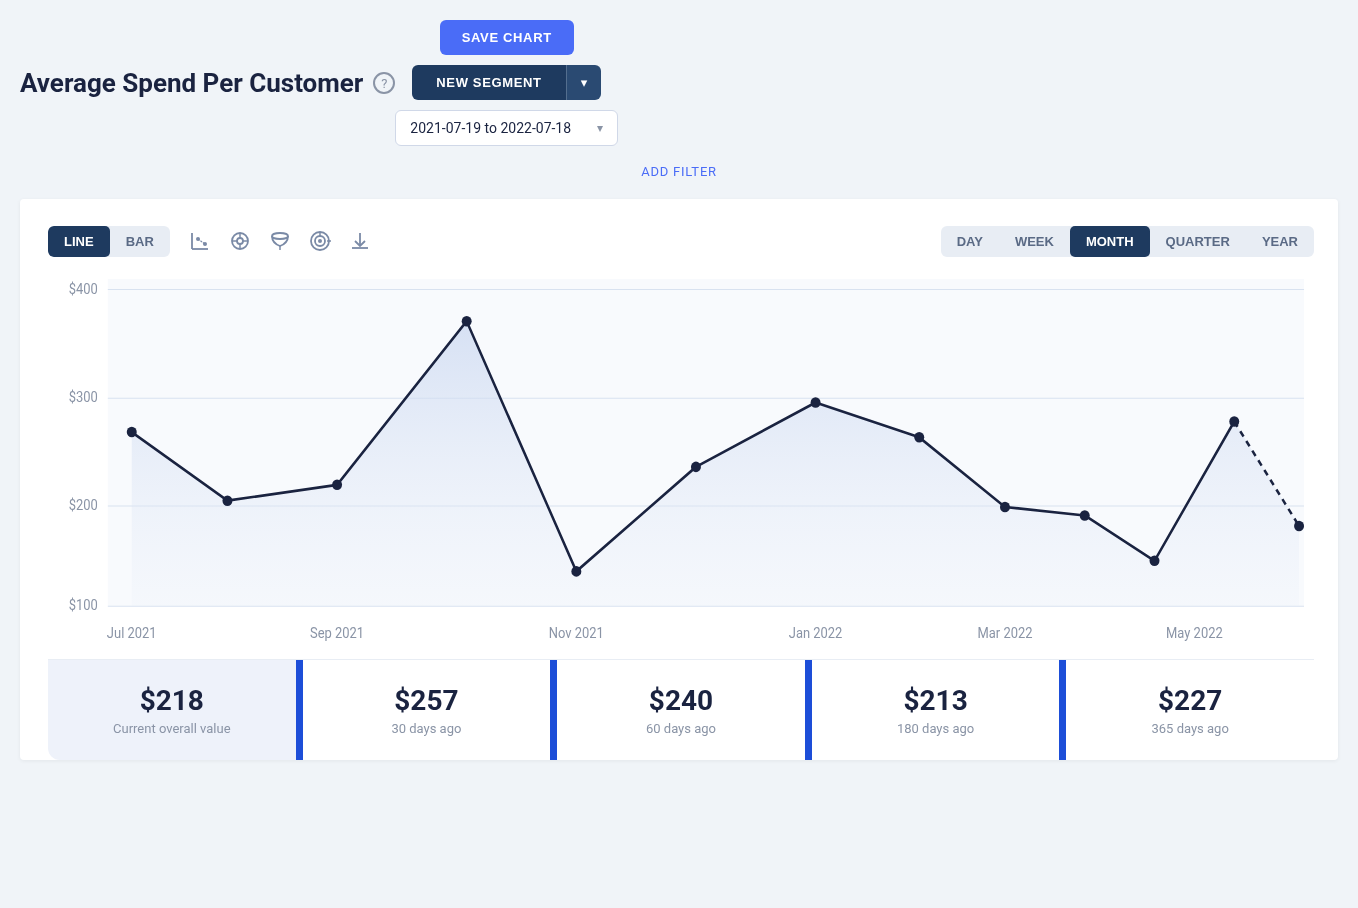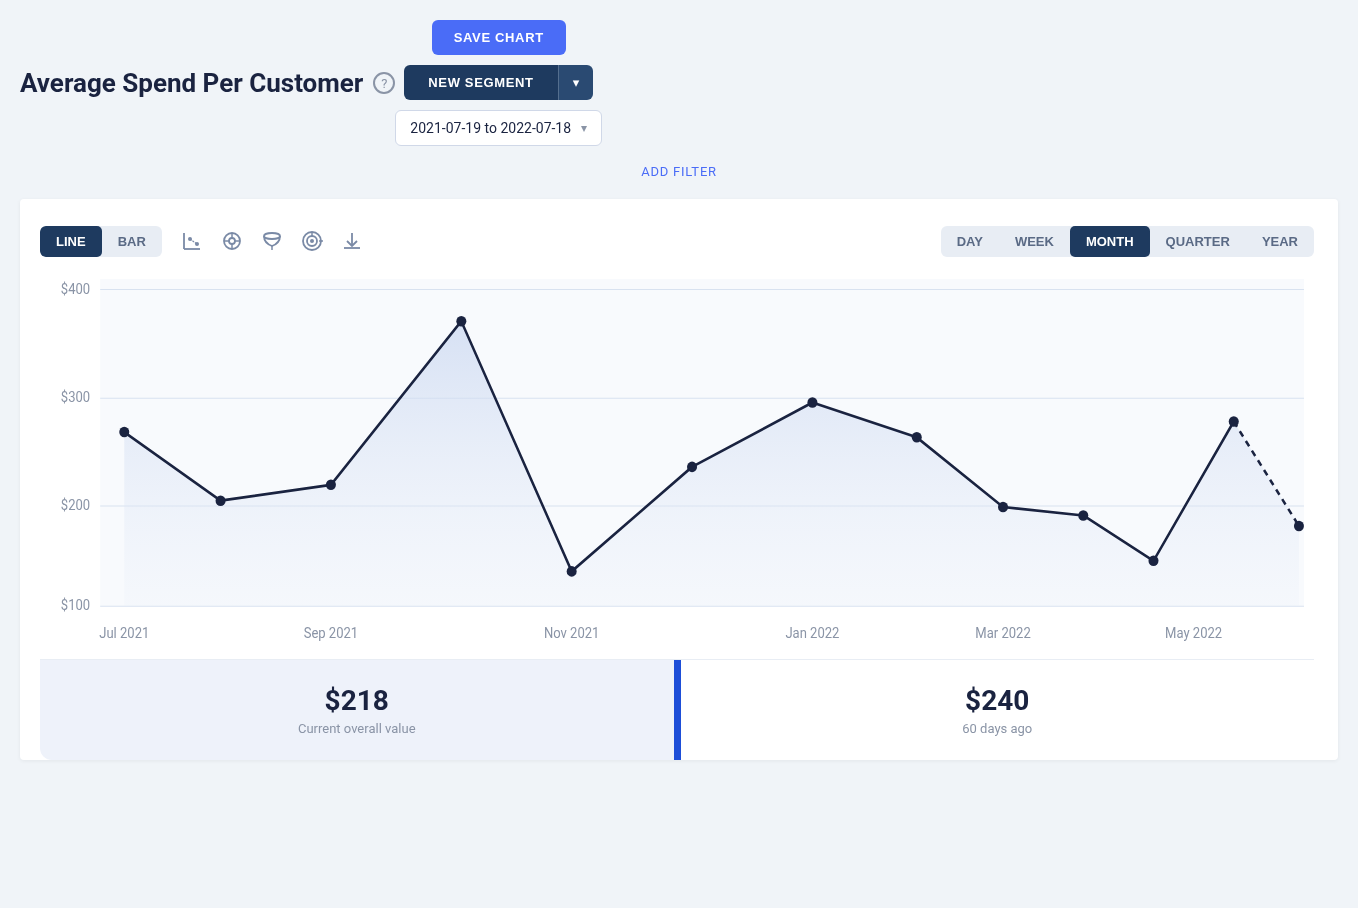--- a/index.html
+++ b/index.html
@@ -90,42 +90,42 @@
     .date-range-selector {
       display: flex;
       align-items: center;
       background: #fff;
       border: 1px solid #d0d8e8;
       border-radius: 6px;
       padding: 9px 14px;
       font-size: 14px;
       color: #1a2340;
       cursor: pointer;
-      gap: 10px;
+      gap: 26px;
     }
     .date-range-selector .chevron {
       color: #8a94a6;
       font-size: 12px;
     }
     
     .add-filter {
       color: #4a6cf7;
       font-size: 13px;
       font-weight: 400;
       letter-spacing: 0.06em;
       text-transform: uppercase;
       cursor: pointer;
       margin-bottom: 20px;
       text-align: center;
     }
     
     .chart-card {
       background: #fff;
       border-radius: 4px;
-      padding: 24px 24px 0 20px;
+      padding: 24px 24px 0 28px;
       box-shadow: 0 1px 4px rgba(0,0,0,0.06);
     }
     
     .chart-toolbar {
       display: flex;
       align-items: center;
       justify-content: space-between;
       margin-bottom: 20px;
     }
     .chart-toolbar-left {
@@ -371,20 +371,32 @@
         <text x="1150" y="340" text-anchor="middle" font-size="13" fill="#8a94a6">May 2022</text>
       </svg>
     </div>
 
     <div class="stats-row">
       <div class="stat-item highlighted">
         <div class="stat-value">$218</div>
         <div class="stat-label">Current overall value</div>
       </div>
       <div class="stat-item">
+        <div class="stat-value">$257</div>
+        <div class="stat-label">30 days ago</div>
+      </div>
+      <div class="stat-item">
         <div class="stat-value">$240</div>
         <div class="stat-label">60 days ago</div>
       </div>
+      <div class="stat-item">
+        <div class="stat-value">$213</div>
+        <div class="stat-label">180 days ago</div>
+      </div>
+      <div class="stat-item">
+        <div class="stat-value">$227</div>
+        <div class="stat-label">365 days ago</div>
+      </div>
     </div>
 
   </div>
 
 </div>
 
 </body></html>

